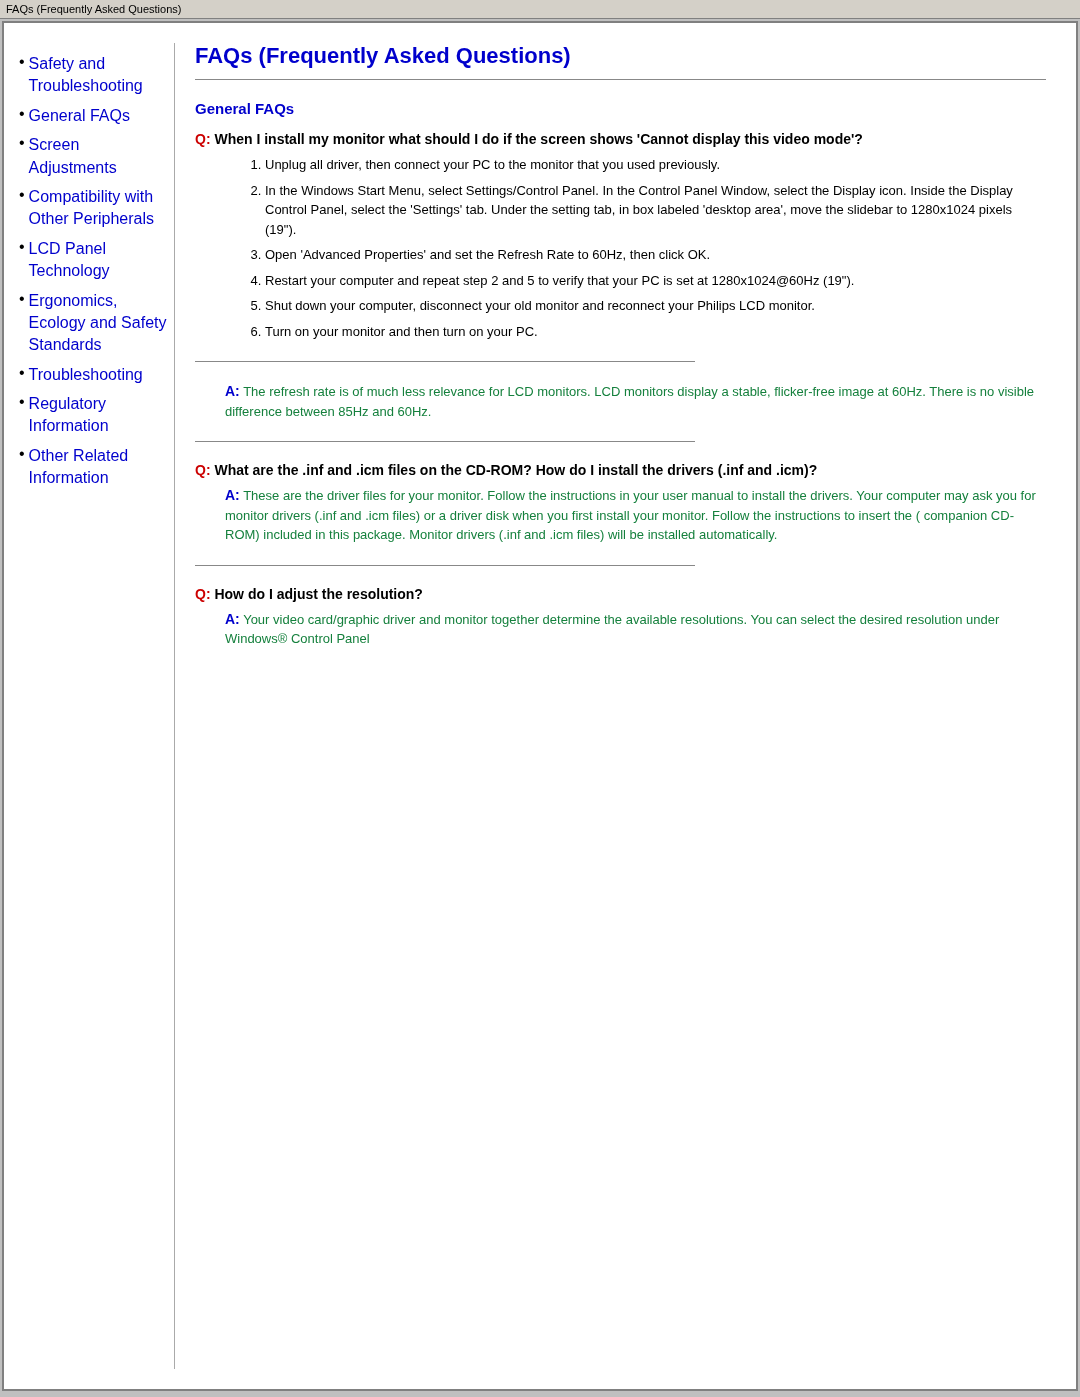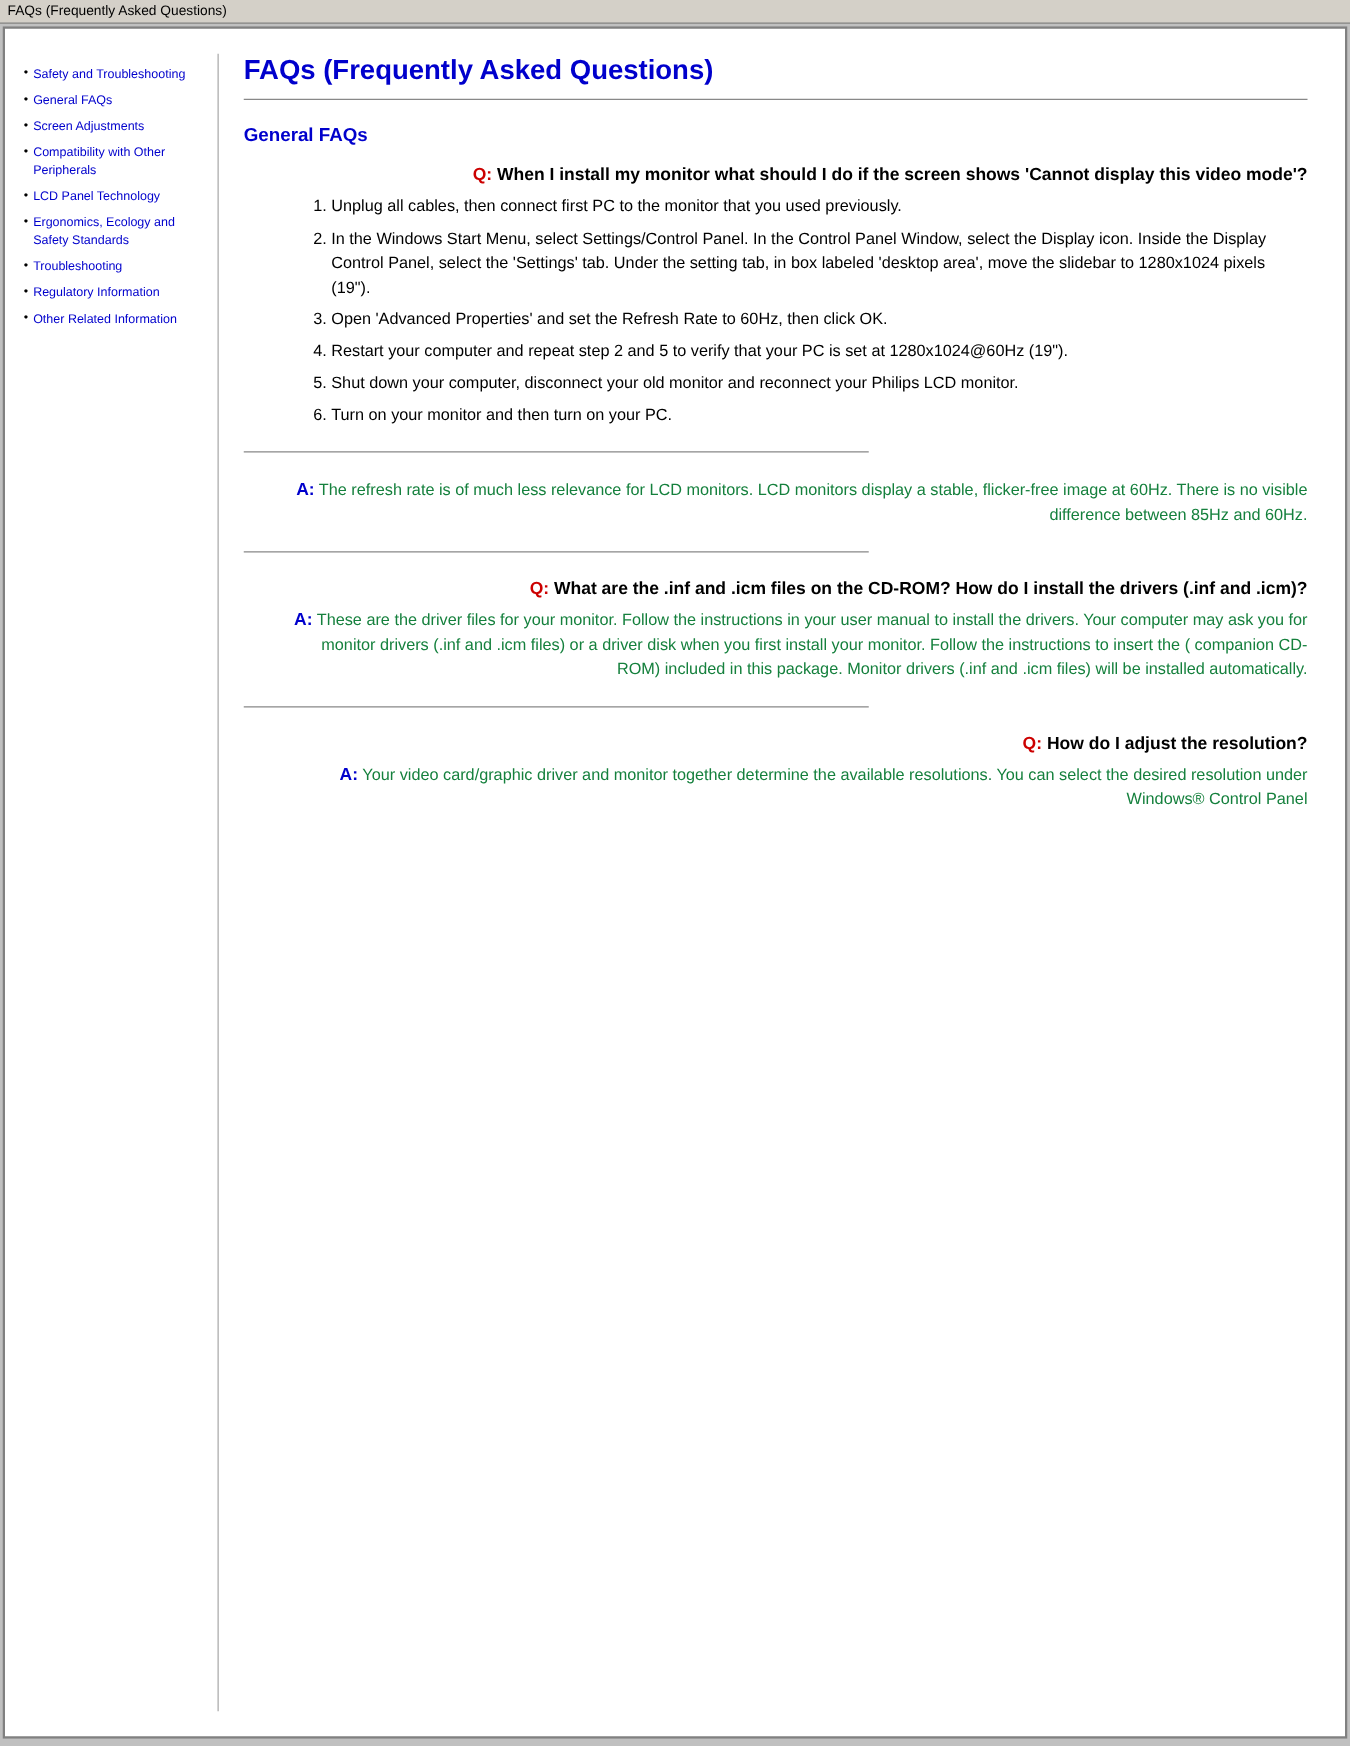--- a/index.html
+++ b/index.html
@@ -30,21 +30,21 @@
     .content-area {
       display: flex;
       flex: 1;
       padding: 20px 10px 20px 10px;
     }
 
     .sidebar {
       width: 160px;
       min-width: 160px;
       padding: 10px 5px;
-      font-size: 10px;
+      font-size: 16px;
     }
 
     .sidebar a {
       color: #0000cc;
       text-decoration: none;
       display: block;
       margin-bottom: 2px;
       line-height: 1.4;
     }
 
@@ -88,21 +88,20 @@
     }
 
     .question {
       margin-bottom: 10px;
     }
 
     .question p {
       font-weight: bold;
       font-size: 14px;
       margin-bottom: 8px;
-      text-align: right;
     }
 
     .q-label {
       color: #cc0000;
       font-weight: bold;
     }
 
     .answer {
       margin-left: 30px;
       margin-bottom: 10px;
@@ -197,21 +196,21 @@
       <hr class="divider">
 
       <h2 class="section-title">General FAQs</h2>
 
       <div class="question">
         <p>
           <span class="q-label">Q:</span><span> When I install my monitor what should I do if the screen shows 'Cannot display this video mode'?</span>
         </p>
         <div class="answer">
           <ol class="steps">
-            <li>Unplug all cables, then connect first PC to the monitor that you used previously.</li>
+            <li>Unplug all driver, then connect your PC to the monitor that you used previously.</li>
             <li>In the Windows Start Menu, select Settings/Control Panel. In the Control Panel Window, select the Display icon. Inside the Display Control Panel, select the 'Settings' tab. Under the setting tab, in box labeled 'desktop area', move the slidebar to 1280x1024 pixels (19").</li>
             <li>Open 'Advanced Properties' and set the Refresh Rate to 60Hz, then click OK.</li>
             <li>Restart your computer and repeat step 2 and 5 to verify that your PC is set at 1280x1024@60Hz (19").</li>
             <li>Shut down your computer, disconnect your old monitor and reconnect your Philips LCD monitor.</li>
             <li>Turn on your monitor and then turn on your PC.</li>
           </ol>
         </div>
       </div>
 
       <hr class="short-divider">

